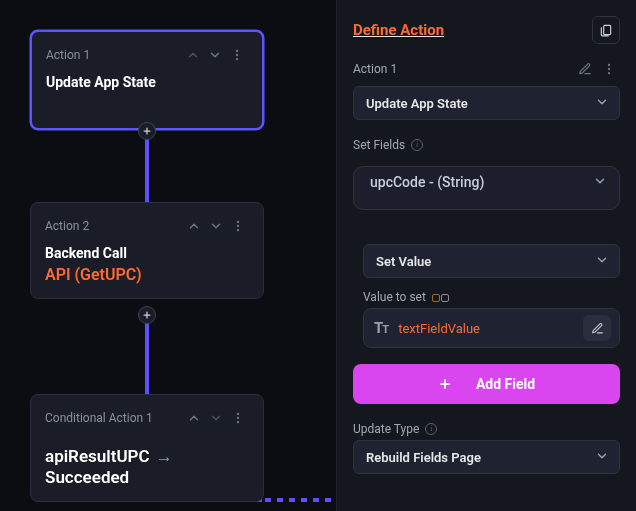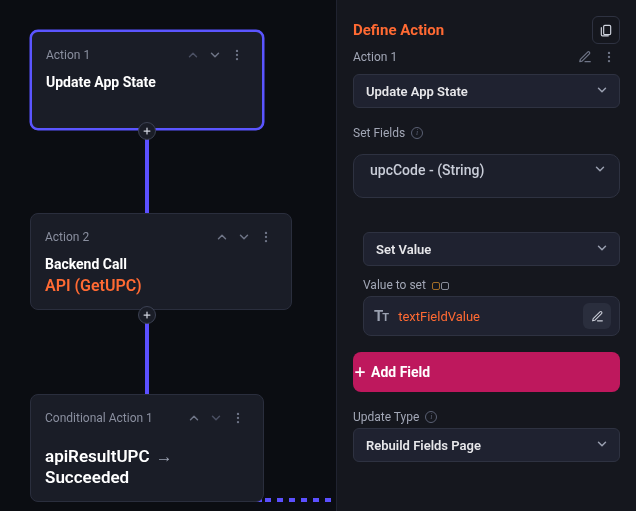--- a/index.html
+++ b/index.html
@@ -113,21 +113,22 @@
       #5b4fff 0px,
       #5b4fff 6px,
       transparent 6px,
       transparent 12px
     );
   }
   
   .panel-header {
     display: flex;
     align-items: center;
-    margin-bottom: 2px;
+    margin-bottom: 14px;
+    text-decoration: underline;
   }
   .panel-title {
     color: #ff6a33;
     font-size: 15px;
     font-weight: 700;
     flex: 1;
   }
   .panel-icon-right {
     width: 28px; height: 28px;
     border: 1px solid #2e3241;
@@ -236,25 +237,26 @@
     width: 28px; height: 26px;
     background: #2a2e3d;
     border-radius: 6px;
     display: flex; align-items: center; justify-content: center;
     color: #cacdd7;
     cursor: pointer;
   }
   .pencil-btn svg { width: 13px; height: 13px; }
   .add-btn {
     height: 40px;
-    background: #be185d;
+    background: #d946ef;
     border-radius: 8px;
     display: flex;
     align-items: center;
-    gap: 4px;
+    justify-content: center;
+    gap: 24px;
     color: #ffffff;
     font-size: 14px;
     font-weight: 700;
     cursor: pointer;
     margin-top: 16px;
   }
   .add-btn svg { width: 14px; height: 14px; }
 </style>
 </head>
 <body>
@@ -292,21 +294,21 @@
       </div>
       <div class="title">Update App State</div>
     </div>
     <div class="plus-node" style="left:138px; top:122px;">
       <svg viewBox="0 0 24 24" fill="none" stroke="currentColor" stroke-width="3" stroke-linecap="round">
           <line x1="12" y1="5" x2="12" y2="19"></line>
           <line x1="5" y1="12" x2="19" y2="12"></line>
         </svg>
     </div>
 
-    <div class="node" style="left:30px; top:213px; width:262px;">
+    <div class="node" style="left:30px; top:202px; width:234px;">
       <div class="row">
         <div class="label">Action 2</div>
         <div class="icon-btn">
           <svg viewBox="0 0 24 24" fill="none" stroke="currentColor" stroke-width="2.5" stroke-linecap="round" stroke-linejoin="round">
               <polyline points="18 15 12 9 6 15"></polyline>
             </svg>
         </div>
         <div class="icon-btn">
           <svg viewBox="0 0 24 24" fill="none" stroke="currentColor" stroke-width="2.5" stroke-linecap="round" stroke-linejoin="round">
               <polyline points="6 9 12 15 18 9"></polyline>

